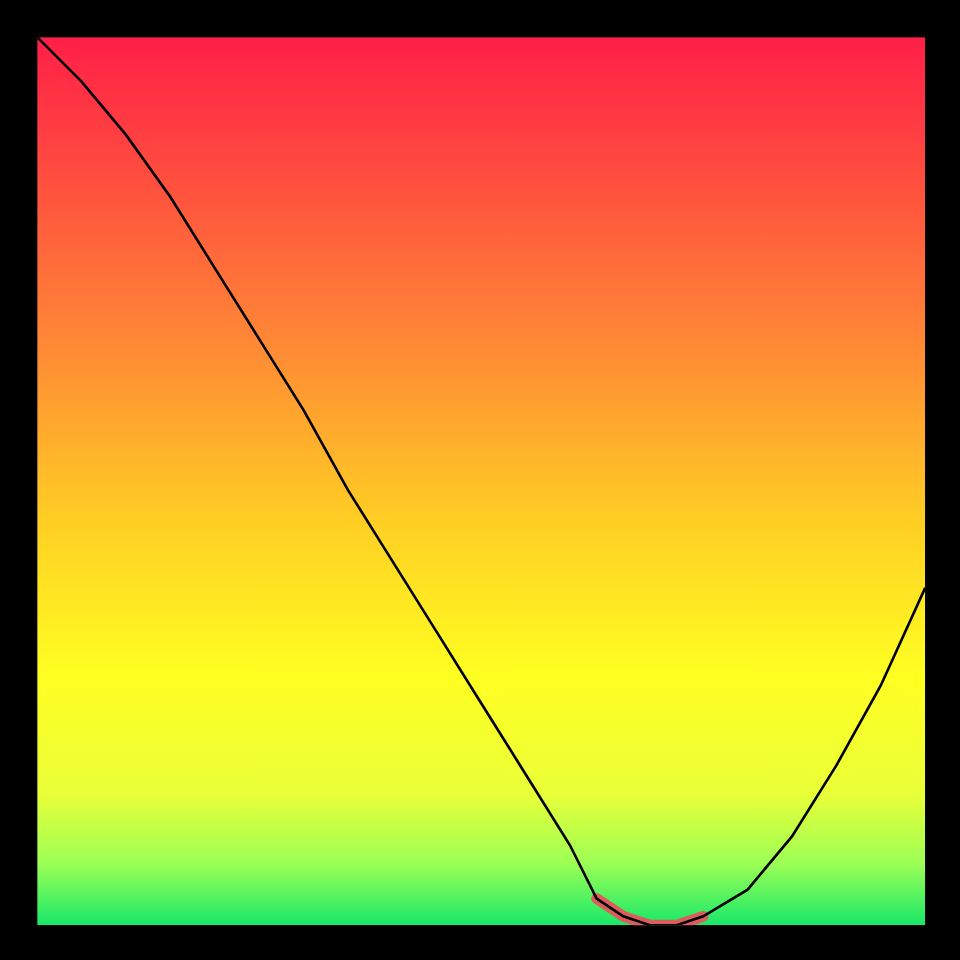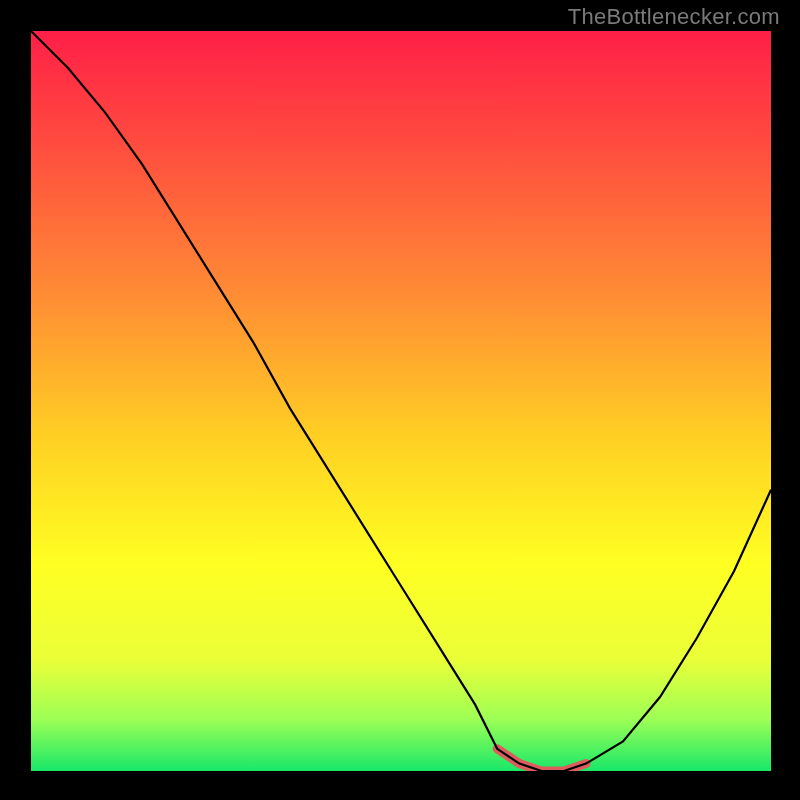--- a/index.html
+++ b/index.html
@@ -39,21 +39,20 @@
     font-family: Arial, Helvetica, sans-serif;
     font-size: 22px;
     letter-spacing: 0.3px;
   }
 </style>
 </head>
 <body>
 
 <div class="frame">
 
-  <div class="watermark">TheBottlenecker.com</div>
 
   <div class="plot-area">
     <svg class="gradient" width="740" height="740" viewBox="0 0 740 740" preserveAspectRatio="none">
       <defs>
         <linearGradient id="bg" x1="0" y1="0" x2="0" y2="1">
             <stop offset="0%" stop-color="#ff1f47"></stop>
             <stop offset="15%" stop-color="#ff4b3f"></stop>
             <stop offset="35%" stop-color="#ff8a35"></stop>
             <stop offset="55.00000000000001%" stop-color="#ffd023"></stop>
             <stop offset="72%" stop-color="#ffff22"></stop>

